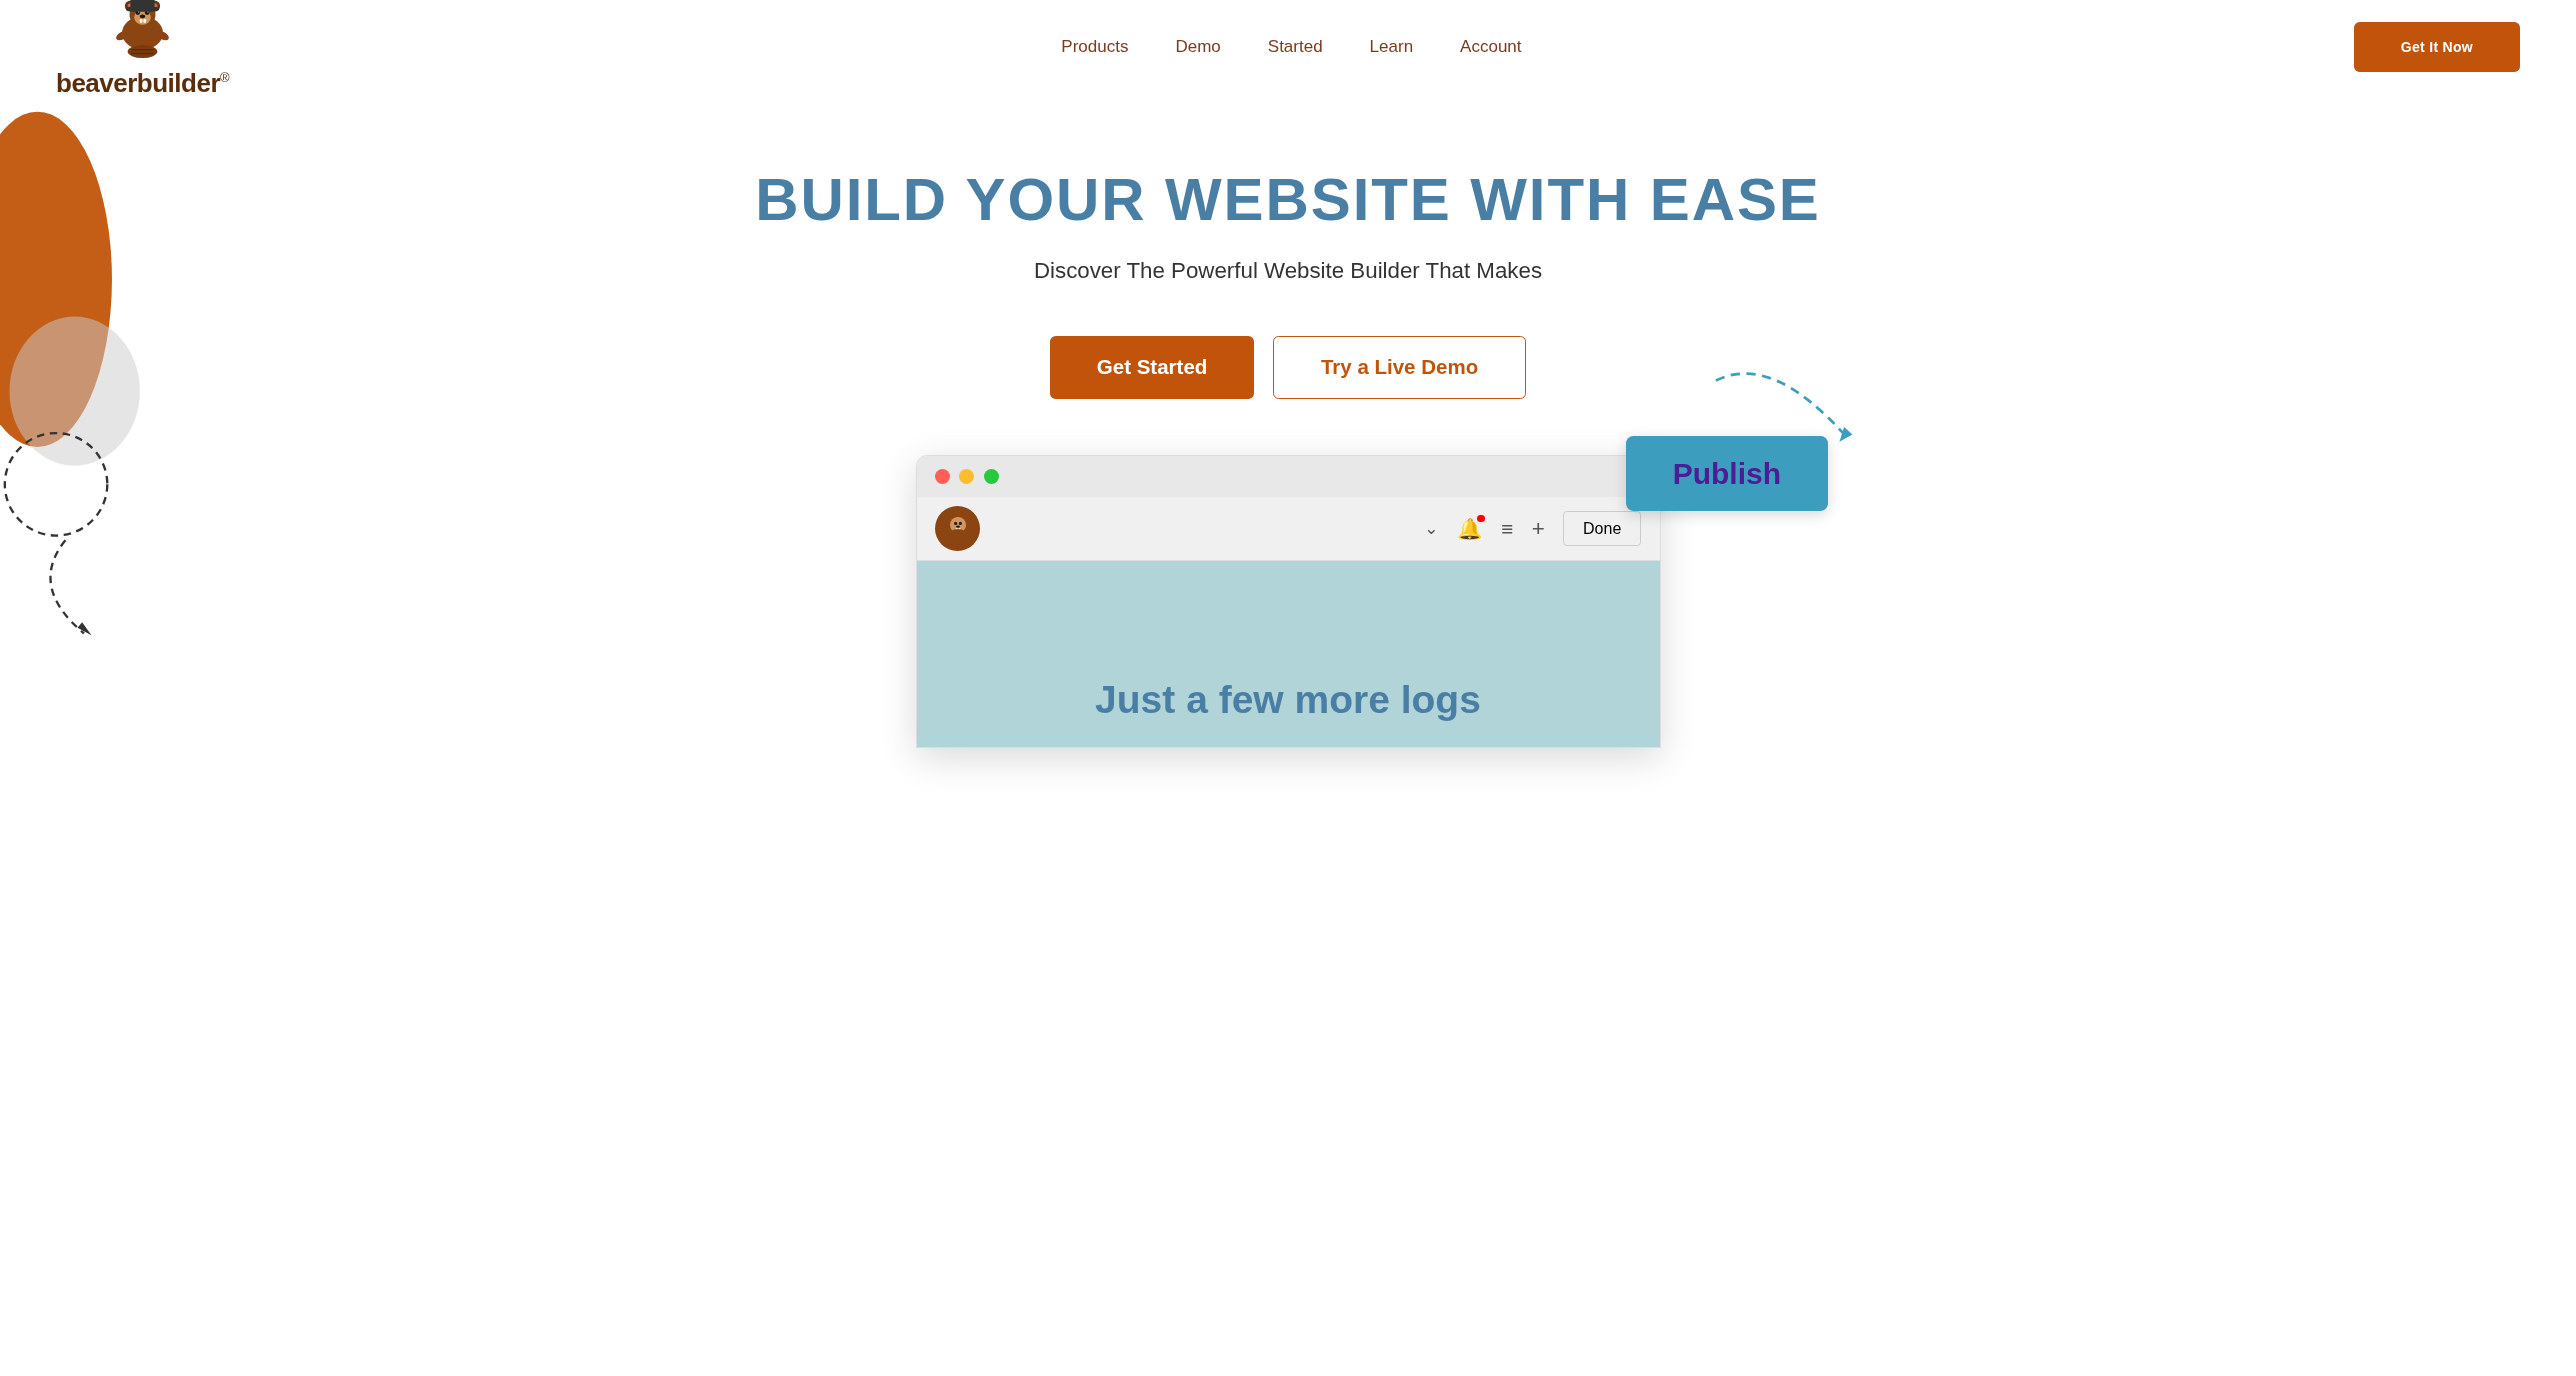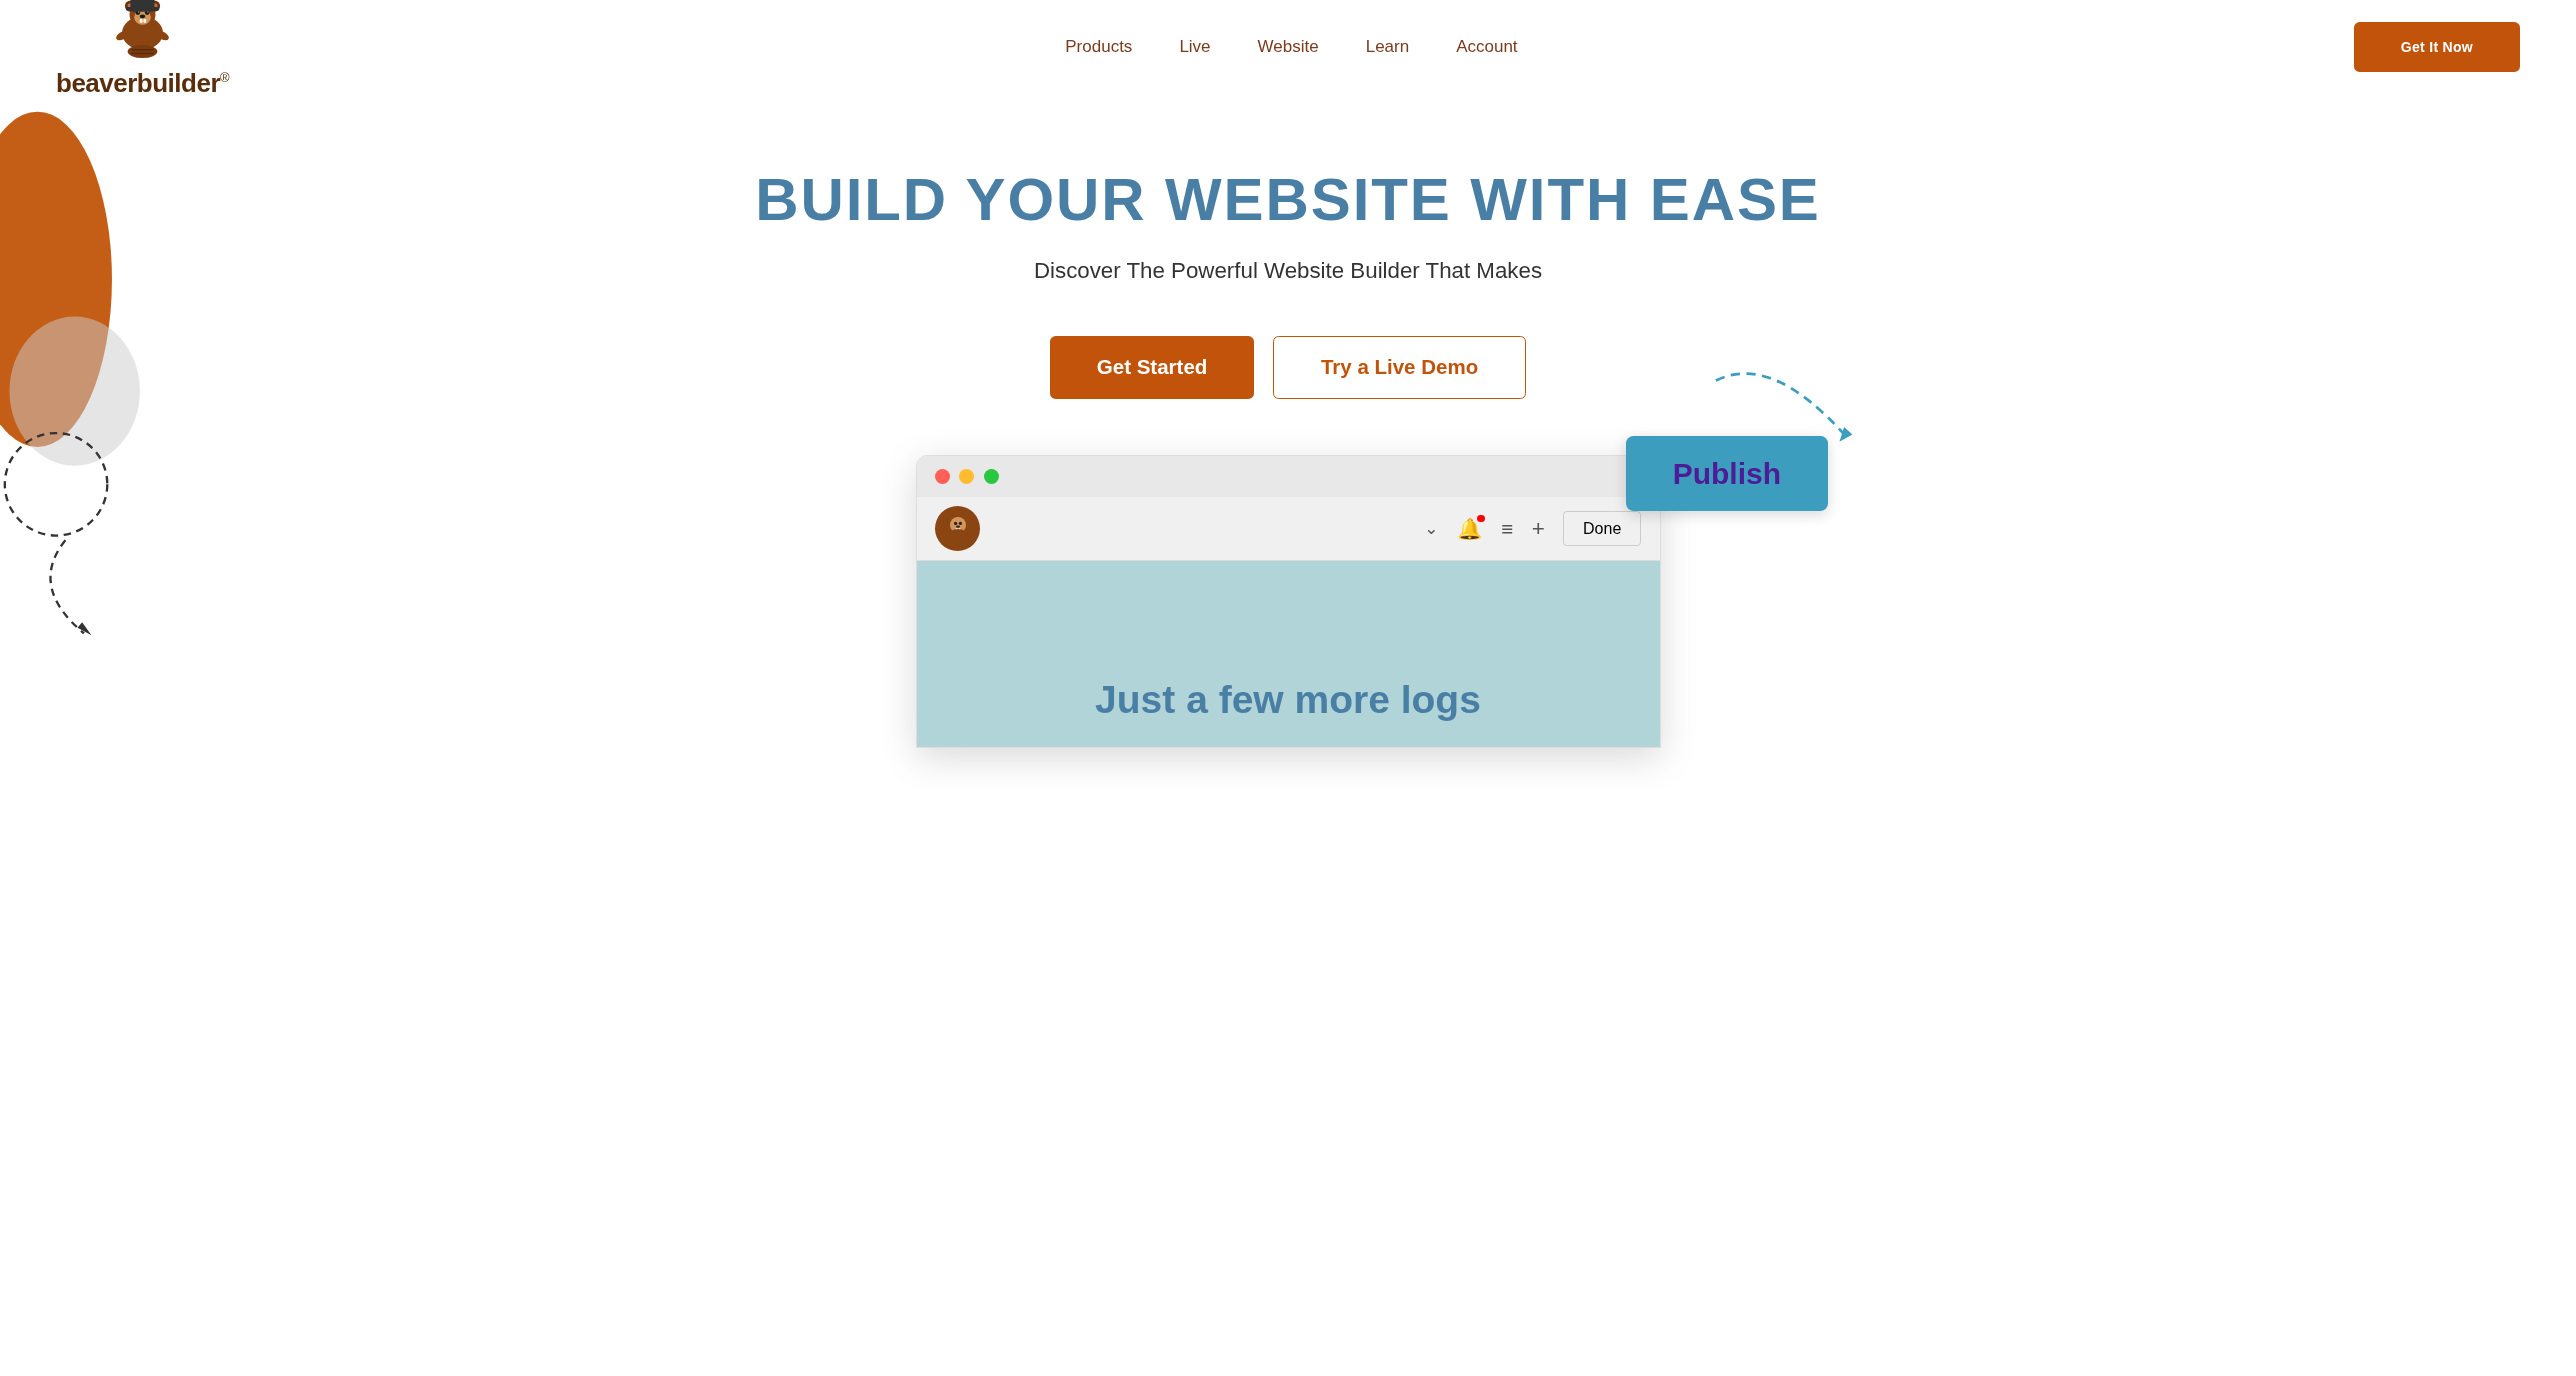--- a/index.html
+++ b/index.html
@@ -300,22 +300,22 @@
       <ellipse cx="13" cy="45" rx="7" ry="4" fill="#8B4513" transform="rotate(-30 13 45)"></ellipse>
       <ellipse cx="57" cy="45" rx="7" ry="4" fill="#8B4513" transform="rotate(30 57 45)"></ellipse>
     </svg>
     <span class="logo-text">
       <span>beaver</span><span style="font-weight:900">builder</span><sup class="logo-trademark">®</sup>
     </span>
   </div>
 
   <ul class="nav-links">
     <li><a href="#">Products</a></li>
-    <li><a href="#">Live</a></li>
-    <li><a href="#">Website</a></li>
+    <li><a href="#">Demo</a></li>
+    <li><a href="#">Started</a></li>
     <li><a href="#">Learn</a></li>
     <li><a href="#">Account</a></li>
   </ul>
 
   <button class="get-it-now-btn">Get It Now</button>
 </nav>
 
 <section class="hero">
 
   <div class="decorative-left">

